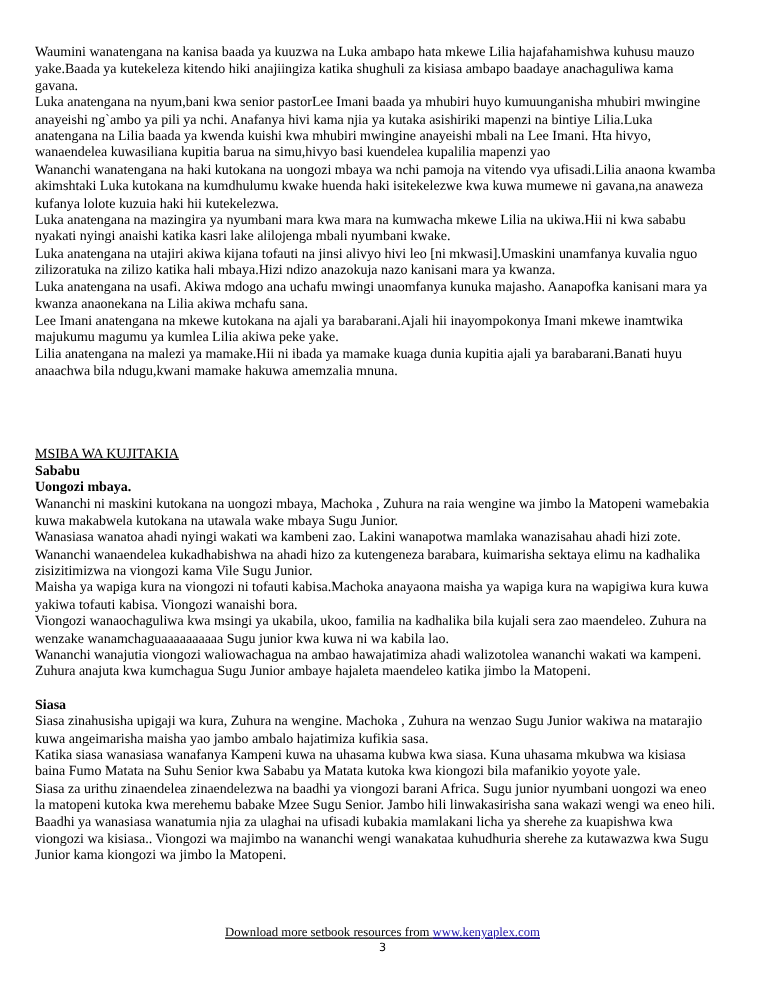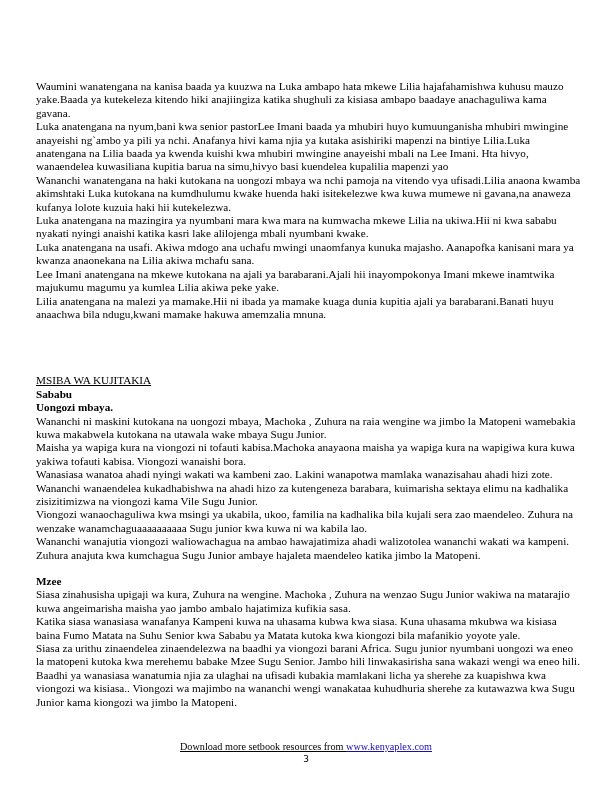--- a/index.html
+++ b/index.html
@@ -10,26 +10,25 @@
     body {
       width: 612px;
       height: 792px;
       position: relative;
       overflow: hidden;
       font-family: "Liberation Serif", serif;
       color: #000000;
     }
     .page {
       position: absolute;
-      left: 36px;
+      left: 28px;
       top: 36px;
       width: 545px;
       font-size: 11.2px;
       line-height: 13.4px;
-      margin-top: 44px;
     }
     .para {
       margin: 0;
       padding: 0;
       white-space: normal;
     }
     .bold { font-weight: normal; }
     .gap-large { height: 53px; }
     .gap-small { height: 13px; }
     .heading-main {
@@ -70,39 +69,40 @@
 <body>
 
 <div class="page">
 
   <p class="para">Waumini wanatengana na kanisa baada ya kuuzwa na Luka ambapo hata mkewe Lilia hajafahamishwa  kuhusu mauzo yake.Baada ya kutekeleza kitendo hiki anajiingiza katika shughuli za kisiasa ambapo baadaye anachaguliwa kama gavana.</p>
 
   <p class="para"><span>Luka anatengana na nyum,bani kwa </span><span class="bold">senior pastor</span><span>Lee Imani baada ya mhubiri    huyo kumuunganisha mhubiri mwingine anayeishi  ng`ambo ya pili ya nchi. Anafanya hivi kama njia ya kutaka asishiriki mapenzi na bintiye Lilia.Luka anatengana na Lilia baada ya kwenda  kuishi kwa mhubiri mwingine anayeishi mbali na Lee Imani. Hta hivyo, wanaendelea kuwasiliana kupitia barua na simu,hivyo basi kuendelea kupalilia mapenzi yao</span></p>
 
   <p class="para">Wananchi wanatengana na haki kutokana  na uongozi mbaya wa nchi pamoja na vitendo vya ufisadi.Lilia anaona kwamba akimshtaki  Luka kutokana na kumdhulumu  kwake huenda haki isitekelezwe kwa kuwa mumewe ni gavana,na anaweza kufanya lolote kuzuia haki hii kutekelezwa.</p>
   <p class="para">Luka anatengana na mazingira ya nyumbani mara kwa mara na kumwacha mkewe Lilia na ukiwa.Hii ni kwa sababu nyakati nyingi anaishi katika kasri lake alilojenga mbali nyumbani kwake.</p>
+  <p class="para">Luka anatengana na utajiri akiwa kijana tofauti na jinsi alivyo hivi leo [ni mkwasi].Umaskini unamfanya kuvalia nguo zilizoratuka na zilizo katika hali mbaya.Hizi ndizo anazokuja nazo kanisani mara ya kwanza.</p>
   <p class="para">Luka anatengana na usafi. Akiwa mdogo ana uchafu mwingi unaomfanya kunuka majasho. Aanapofka kanisani mara ya kwanza anaonekana na Lilia akiwa mchafu sana.</p>
   <p class="para">Lee Imani anatengana na mkewe kutokana na ajali ya barabarani.Ajali hii inayompokonya Imani  mkewe inamtwika majukumu magumu  ya kumlea Lilia akiwa peke yake.</p>
   <p class="para">Lilia anatengana na malezi ya mamake.Hii ni ibada ya mamake kuaga dunia  kupitia ajali ya barabarani.Banati huyu anaachwa bila ndugu,kwani mamake hakuwa amemzalia mnuna.</p>
 
   <div class="gap-large"></div>
 
   <p class="heading-main">MSIBA WA KUJITAKIA</p>
   <p class="heading-sub">Sababu</p>
 
   <p class="heading-sub">Uongozi mbaya.</p>
   <p class="para">Wananchi ni maskini kutokana na uongozi mbaya, Machoka , Zuhura na raia wengine wa jimbo la Matopeni wamebakia kuwa makabwela kutokana na utawala wake mbaya Sugu Junior.</p>
+  <p class="para">Wanasiasa wanatoa ahadi nyingi wakati wa kambeni zao. Lakini wanapotwa mamlaka wanazisahau ahadi hizi zote. Wananchi wanaendelea kukadhabishwa na ahadi hizo za kutengeneza barabara, kuimarisha sektaya elimu na kadhalika zisizitimizwa na viongozi kama Vile Sugu Junior.</p>
   <p class="para">Maisha ya wapiga kura na viongozi ni tofauti kabisa.Machoka anayaona maisha ya wapiga kura na wapigiwa kura kuwa yakiwa tofauti kabisa. Viongozi wanaishi bora.</p>
-  <p class="para">Wanasiasa wanatoa ahadi nyingi wakati wa kambeni zao. Lakini wanapotwa mamlaka wanazisahau ahadi hizi zote. Wananchi wanaendelea kukadhabishwa na ahadi hizo za kutengeneza barabara, kuimarisha sektaya elimu na kadhalika zisizitimizwa na viongozi kama Vile Sugu Junior.</p>
   <p class="para">Viongozi wanaochaguliwa  kwa msingi ya ukabila, ukoo, familia na kadhalika bila kujali sera zao maendeleo. Zuhura na wenzake wanamchaguaaaaaaaaaa Sugu junior kwa kuwa ni wa kabila lao.</p>
   <p class="para">Wananchi wanajutia viongozi  waliowachagua na ambao hawajatimiza ahadi walizotolea wananchi wakati wa kampeni. Zuhura anajuta kwa kumchagua Sugu Junior ambaye hajaleta maendeleo katika jimbo la Matopeni.</p>
 
   <div class="gap-small"></div>
 
-  <p class="heading-sub">Mzee</p>
+  <p class="heading-sub">Siasa</p>
   <p class="para">Siasa zinahusisha upigaji wa kura, Zuhura na wengine. Machoka , Zuhura na wenzao Sugu Junior wakiwa na matarajio kuwa angeimarisha  maisha yao jambo ambalo hajatimiza kufikia sasa.</p>
   <p class="para">Katika siasa wanasiasa wanafanya Kampeni kuwa na uhasama kubwa kwa siasa. Kuna uhasama mkubwa wa kisiasa baina Fumo Matata na Suhu Senior kwa Sababu ya Matata kutoka kwa kiongozi bila mafanikio yoyote yale.</p>
   <p class="para">Siasa za urithu zinaendelea zinaendelezwa na baadhi ya viongozi barani Africa. Sugu junior nyumbani uongozi wa eneo la matopeni kutoka kwa merehemu babake Mzee Sugu Senior. Jambo hili linwakasirisha sana wakazi wengi wa eneo hili.</p>
   <p class="para">Baadhi ya wanasiasa wanatumia njia za ulaghai na ufisadi kubakia mamlakani licha ya sherehe za kuapishwa kwa viongozi wa kisiasa.. Viongozi wa majimbo na wananchi wengi wanakataa kuhudhuria sherehe za kutawazwa kwa Sugu Junior kama kiongozi wa jimbo la Matopeni.</p>
 </div>
 
 <div class="footer"><span>Download more setbook resources from </span><a>www.kenyaplex.com</a></div>
 
 <div class="page-num">3</div>
 

